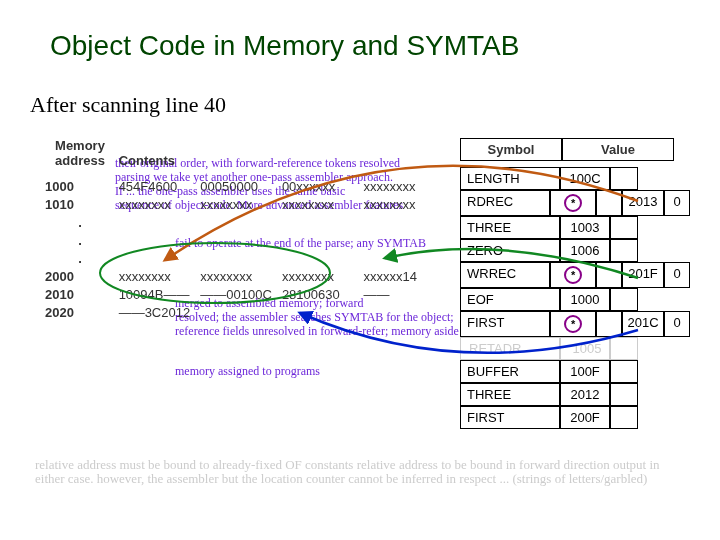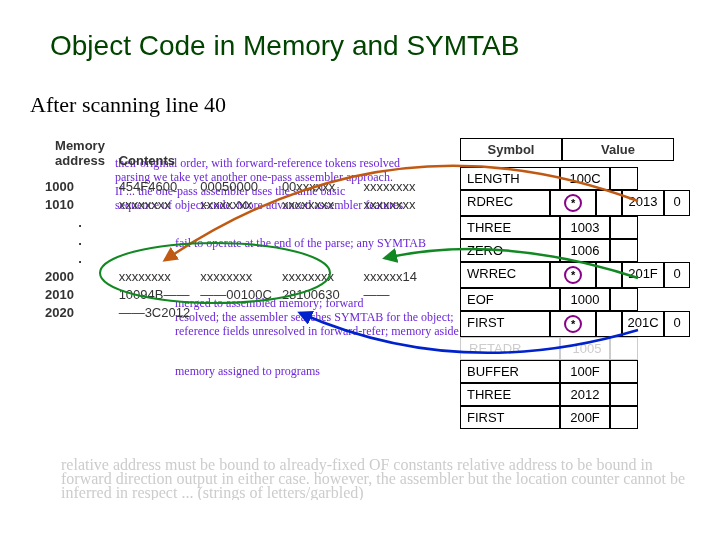--- a/index.html
+++ b/index.html
@@ -127,26 +127,26 @@
   svg.overlay {
     position: absolute;
     left: 0; top: 0;
     width: 660px;
     height: 370px;
     pointer-events: none;
     z-index: 5;
   }
   .ghost-bottom {
     position:absolute;
-    left:31px;
+    left:5px;
     top: 320px;
     width: 640px;
     color:#ccc;
     font-family: "Times New Roman", serif;
-    font-size: 16px;
+    font-size: 13px;
     line-height:14px;
     overflow:hidden;
   }
 </style>
 </head>
 <body>
 
 <div class="slide">
 
   <div class="title">Object Code in Memory and SYMTAB</div>

